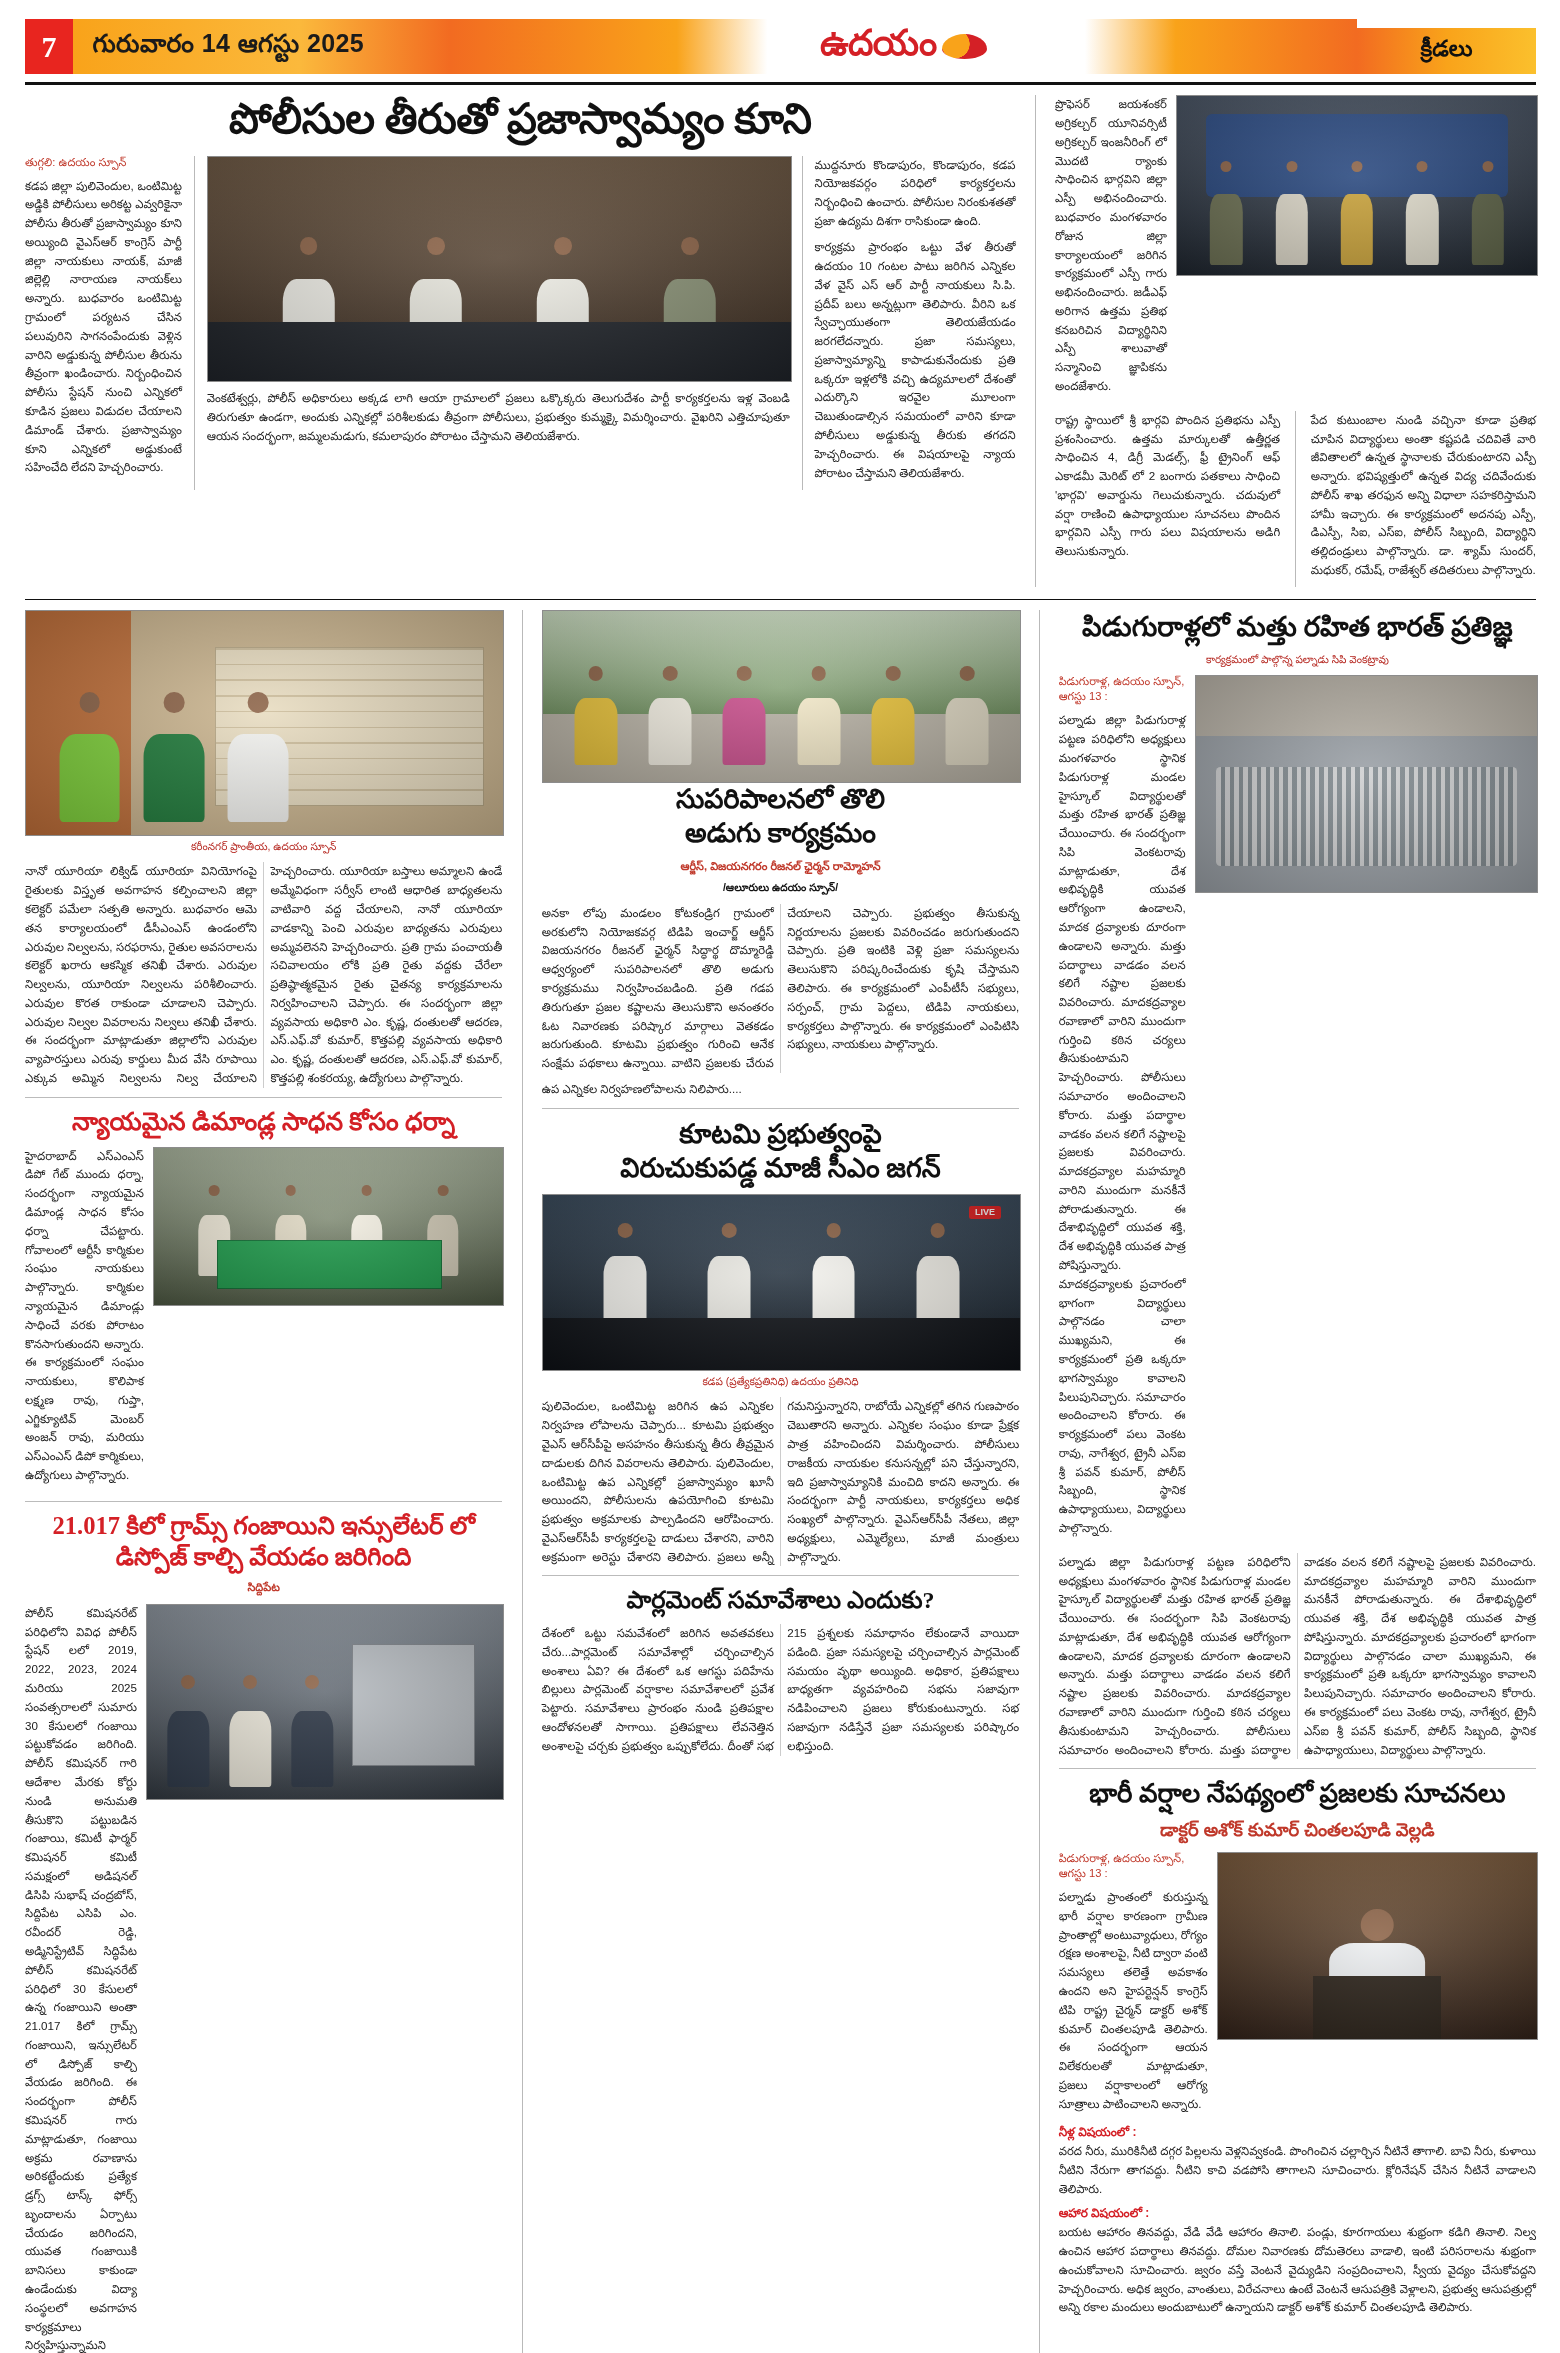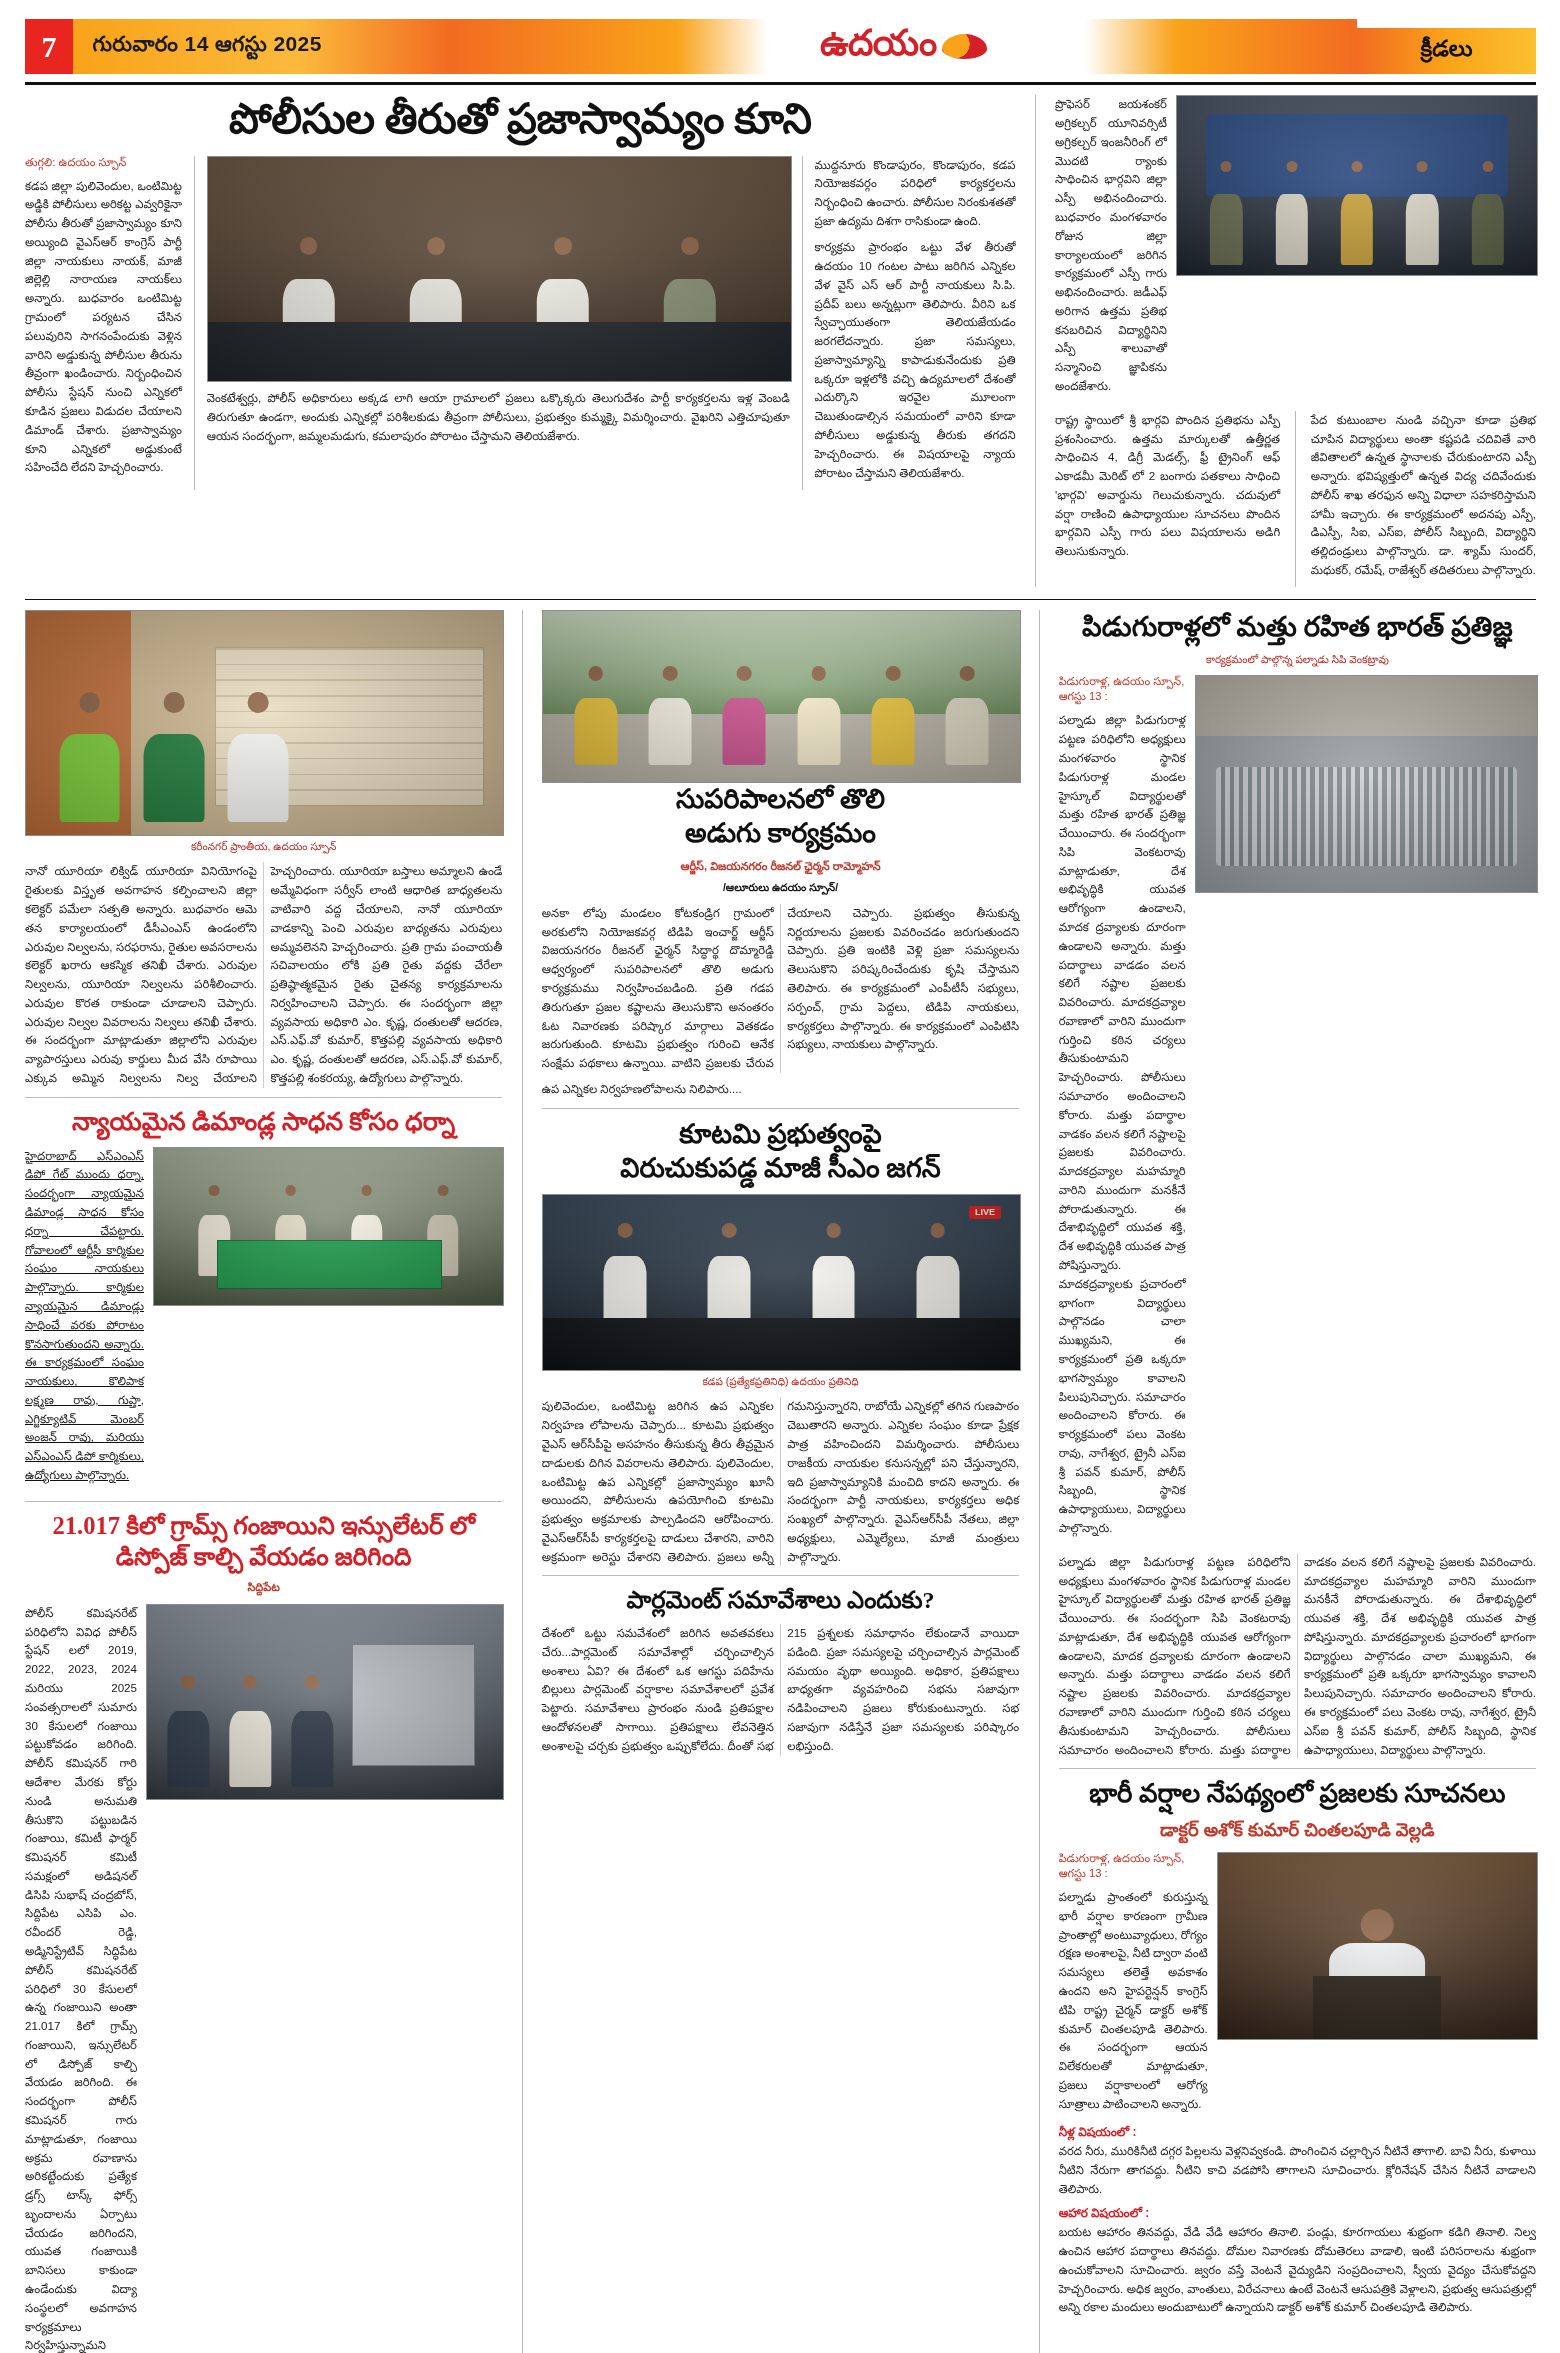--- a/index.html
+++ b/index.html
@@ -32,21 +32,21 @@
     font-size:30px;
     font-weight:bold;
     display:flex;align-items:center;justify-content:center;
     font-family:"Liberation Serif",serif;
   }
   .date-band{
     flex:0 0 358px;
     background:linear-gradient(90deg,#f9a31a 0%,#fbb93c 60%,#f26b21 100%);
     display:flex;align-items:center;
     padding-left:19.4px;
-    font-size:21px;
+    font-size:25px;
     font-weight:bold;
     color:#1b1b1b;
     letter-spacing:0.4px;
   }
   .logo-band{
     flex:1 1 auto;
     background:linear-gradient(90deg,#f26b21 0%,#f9a31a 25%,#fff 35%,#fff 70%,#f9a31a 80%,#f26b21 100%);
     display:flex;align-items:center;justify-content:center;
     position:relative;
   }
@@ -330,21 +330,21 @@
         </div>
         <div class="vign"></div>
       </div>
       <div class="caption">కరీంనగర్ ప్రాంతీయ, ఉదయం స్పూన్</div>
       <p class="body-text body-cols-2">నానో యూరియా లిక్విడ్ యూరియా వినియోగంపై రైతులకు విస్తృత అవగాహన కల్పించాలని జిల్లా కలెక్టర్ పమేలా సత్పతి అన్నారు. బుధవారం ఆమె తన కార్యాలయంలో డీసీఎంఎస్ ఉండంలోని ఎరువుల నిల్వలను, సరఫరాను, రైతుల అవసరాలను కలెక్టర్ ఖరారు ఆకస్మిక తనిఖీ చేశారు. ఎరువుల నిల్వలను, యూరియా నిల్వలను పరిశీలించారు. ఎరువుల కొరత రాకుండా చూడాలని చెప్పారు. ఎరువుల నిల్వల వివరాలను నిల్వలు తనిఖీ చేశారు. ఈ సందర్భంగా మాట్లాడుతూ జిల్లాలోని ఎరువుల వ్యాపారస్తులు ఎరువు కార్డులు మీద వేసి రూపాయి ఎక్కువ అమ్మిన నిల్వలను నిల్వ చేయాలని హెచ్చరించారు. యూరియా బస్తాలు అమ్మాలని ఉండే అమ్మేవిధంగా సర్వీస్ లాంటి ఆధారిత బాధ్యతలను వాటివారి వద్ద చేయాలని, నానో యూరియా వాడకాన్ని పెంచి ఎరువుల బాధ్యతను ఎరువులు అమ్మవలెనని హెచ్చరించారు. ప్రతి గ్రామ పంచాయతీ సచివాలయం లోకి ప్రతి రైతు వద్దకు చేరేలా ప్రతిష్ఠాత్మకమైన రైతు చైతన్య కార్యక్రమాలను నిర్వహించాలని చెప్పారు. ఈ సందర్భంగా జిల్లా వ్యవసాయ అధికారి ఎం. కృష్ణ, దంతులతో ఆదరణ, ఎస్.ఎఫ్.వో కుమార్, కొత్తపల్లి వ్యవసాయ అధికారి ఎం. కృష్ణ, దంతులతో ఆదరణ, ఎస్.ఎఫ్.వో కుమార్, కొత్తపల్లి శంకరయ్య, ఉద్యోగులు పాల్గొన్నారు.</p>
 
       <div class="hr-thin"></div>
 
       <h2 class="headline red" style="font-size:25px;">న్యాయమైన డిమాండ్ల సాధన కోసం ధర్నా</h2>
       <div class="cols" style="gap:9px;">
-        <div style="flex:0 0 119px;text-decoration:underline;">
+        <div style="flex:0 0 119px;">
           <p class="body-text">హైదరాబాద్ ఎస్ఎంఎస్ డిపో గేట్ ముందు ధర్నా, సందర్భంగా న్యాయమైన డిమాండ్ల సాధన కోసం ధర్నా చేపట్టారు. గోవాలంలో ఆర్టీసీ కార్మికుల సంఘం నాయకులు పాల్గొన్నారు. కార్మికుల న్యాయమైన డిమాండ్లు సాధించే వరకు పోరాటం కొనసాగుతుందని అన్నారు. ఈ కార్యక్రమంలో సంఘం నాయకులు, కొలిపాక లక్ష్మణ రావు, గుప్తా, ఎగ్జిక్యూటివ్ మెంబర్ అంజన్ రావు, మరియు ఎస్ఎంఎస్ డిపో కార్మికులు, ఉద్యోగులు పాల్గొన్నారు.</p>
         </div>
         <div style="flex:1 1 0;min-width:0;">
           <div class="photo dharna" style="height:157px;">
             <div class="bg"></div>
             <div class="ppl" style="bottom:18%">
               <div class="p">
                   <div class="body" style="background:#efe9d8"></div>
                   <div class="head"></div>
                 </div>

